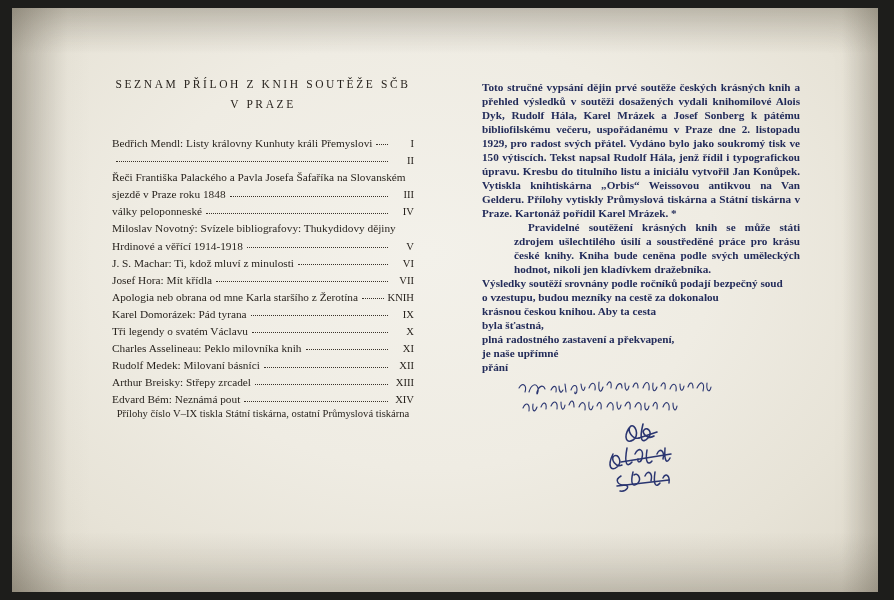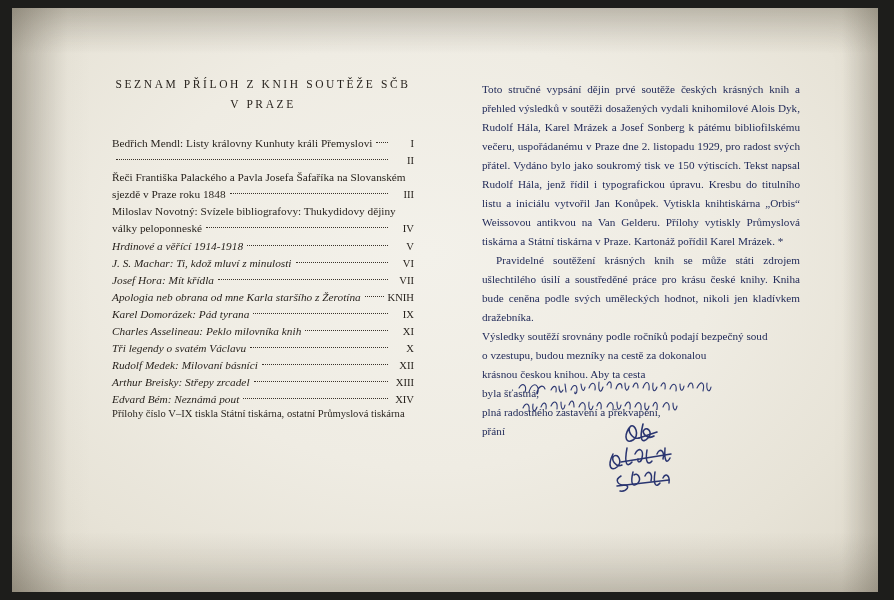--- a/index.html
+++ b/index.html
@@ -77,34 +77,33 @@
   #list-title {
     text-align: center;
     font-size: 11.5px;
     letter-spacing: 2.6px;
     line-height: 20px;
     margin-bottom: 22px;
     white-space: pre-line;
   }
   .entry {
     display: flex;
-    align-items: flex-start;
+    align-items: center;
     font-size: 11.3px;
     line-height: 15.6px;
     margin-bottom: 1.5px;
   }
   .entry-text {
     flex: 0 1 auto;
     text-align: left;
   }
   .entry.center .entry-text {
     margin-left: auto;
     margin-right: 0;
     text-align: right;
-    font-style: italic;
   }
   .leader {
     flex: 1 1 auto;
     min-width: 10px;
     border-bottom: 1px dotted #3a332a;
     margin: 0 4px 4px 4px;
     height: 6px;
   }
   .entry-num {
     flex: 0 0 22px;
@@ -118,40 +117,42 @@
     margin-left: auto;
     text-align: center;
   }
   #printer-note {
     position: absolute;
     left: 100px;
     top: 398px;
     width: 302px;
     font-size: 10.6px;
     line-height: 15px;
-    text-align: left;
+    text-align: center;
     color: #241f1a;
   }
 
   
   #right-col {
     position: absolute;
     left: 470px;
     top: 72px;
     width: 318px;
     color: #232c5a;
     font-size: 11.2px;
-    line-height: 19px;
+    line-height: 14px;
     text-align: justify;
+    font-weight: bold;
   }
   #right-col p {
     margin: 0;
   }
   #right-col .indent {
     text-indent: 14px;
+    margin-left: 32px;
   }
   .center-block {
     text-indent: 0 !important;
   }
 
   
   #signatures {
     position: absolute;
     left: 505px;
     top: 368px;
@@ -188,28 +189,28 @@
 
       <div class="entry">
         <span class="entry-text">Řeči Františka Palackého a Pavla Josefa Šafaříka na Slovanském</span>
       </div>
       <div class="entry cont">
         <span class="entry-text">sjezdě v Praze roku 1848</span>
         <span class="leader"></span>
         <span class="entry-num">III</span>
       </div>
 
+      <div class="entry cont">
+        <span class="entry-text">války peloponneské</span>
+        <span class="leader"></span>
+        <span class="entry-num">IV</span>
+      </div>
       <div class="entry">
         <span class="entry-text">Miloslav Novotný: Svízele bibliografovy: Thukydidovy dějiny</span>
       </div>
-      <div class="entry cont">
-        <span class="entry-text">války peloponneské</span>
-        <span class="leader"></span>
-        <span class="entry-num">IV</span>
-      </div>
 
       <div class="entry center">
         <span class="entry-text">Hrdinové a věřící 1914-1918</span>
         <span class="leader"></span>
         <span class="entry-num">V</span>
       </div>
 
       <div class="entry center">
         <span class="entry-text">J. S. Machar: Ti, kdož mluví z minulosti</span>
         <span class="leader"></span>
@@ -228,29 +229,29 @@
         <span class="entry-num">KNIH</span>
       </div>
 
       <div class="entry center">
         <span class="entry-text">Karel Domorázek: Pád tyrana</span>
         <span class="leader"></span>
         <span class="entry-num">IX</span>
       </div>
 
       <div class="entry center">
+        <span class="entry-text">Tři legendy o svatém Václavu</span>
+        <span class="leader"></span>
+        <span class="entry-num">X</span>
+      </div>
+
+      <div class="entry center">
         <span class="entry-text">Charles Asselineau: Peklo milovníka knih</span>
         <span class="leader"></span>
         <span class="entry-num">XI</span>
-      </div>
-
-      <div class="entry center">
-        <span class="entry-text">Tři legendy o svatém Václavu</span>
-        <span class="leader"></span>
-        <span class="entry-num">X</span>
       </div>
 
       <div class="entry center">
         <span class="entry-text">Rudolf Medek: Milovaní básníci</span>
         <span class="leader"></span>
         <span class="entry-num">XII</span>
       </div>
 
       <div class="entry center">
         <span class="entry-text">Arthur Breisky: Střepy zrcadel</span>
@@ -268,20 +269,21 @@
     <div id="printer-note">Přílohy číslo V–IX tiskla Státní tiskárna, ostatní Průmyslová tiskárna</div>
 
     <div id="right-col">
       <p>Toto stručné vypsání dějin prvé soutěže českých krásných knih a přehled výsledků v soutěži dosažených vydali knihomilové Alois Dyk, Rudolf Hála, Karel Mrázek a Josef Sonberg k pátému bibliofilskému večeru, uspořádanému v Praze dne 2. listopadu 1929, pro radost svých přátel. Vydáno bylo jako soukromý tisk ve 150 výtiscích. Tekst napsal Rudolf Hála, jenž řídil i typografickou úpravu. Kresbu do titulního listu a iniciálu vytvořil Jan Konůpek. Vytiskla knihtiskárna „Orbis“ Weissovou antikvou na Van Gelderu. Přílohy vytiskly Průmyslová tiskárna a Státní tiskárna v Praze. Kartonáž pořídil Karel Mrázek. *</p>
       <p class="indent">Pravidelné soutěžení krásných knih se může státi zdrojem ušlechtilého úsilí a soustředěné práce pro krásu české knihy. Kniha bude ceněna podle svých uměleckých hodnot, nikoli jen kladívkem dražebníka.</p>
       <p class="center-block">Výsledky soutěží srovnány podle ročníků podají bezpečný soud</p>
       <p class="center-block">o vzestupu, budou mezníky na cestě za dokonalou</p>
       <p class="center-block">krásnou českou knihou. Aby ta cesta</p>
       <p class="center-block">byla šťastná,</p>
       <p class="center-block">plná radostného zastavení a překvapení,</p>
+      <p class="center-block">je naše upřímné</p>
       <p class="center-block">přání</p>
     </div>
 
     <div id="signatures">
       <svg width="230" height="120" viewBox="0 0 230 120" fill="none" stroke="#2a3570" stroke-width="1.1" stroke-linecap="round">
         <g>
           <path d="M2 12 c4-7 8-2 6 4 M12 16 c2-7 7-10 9-4 c1 5 -2 8 -1 4 c2-6 6-8 8-3"></path>
           <path d="M34 14 c3-6 6-4 5 2 M42 10 c0 6 2 8 4 4 M48 8 l1 8"></path>
           <path d="M54 14 c2-6 6-6 6 0 c0 4 -3 5 -2 2 M64 8 c1 8 3 8 4 3"></path>
           <path d="M72 12 c3-8 7-5 6 2 M82 6 c-1 10 2 12 4 5 M90 9 c2-5 5-4 4 3"></path>

